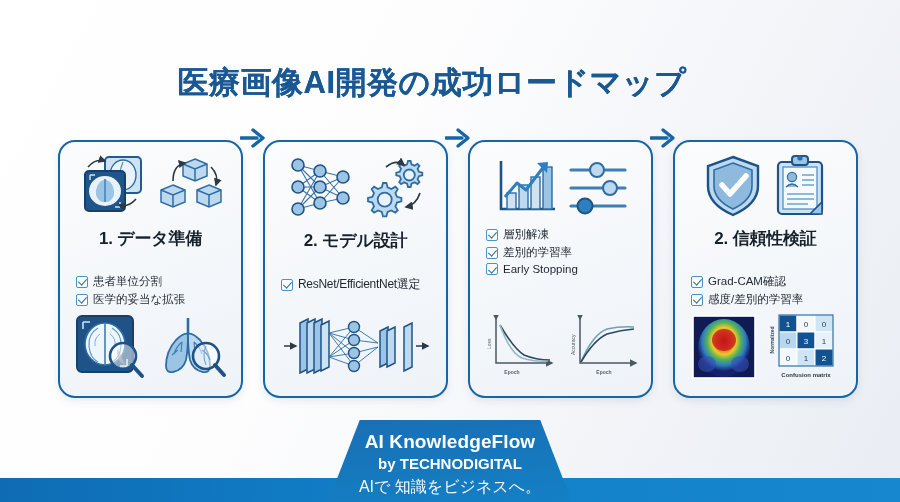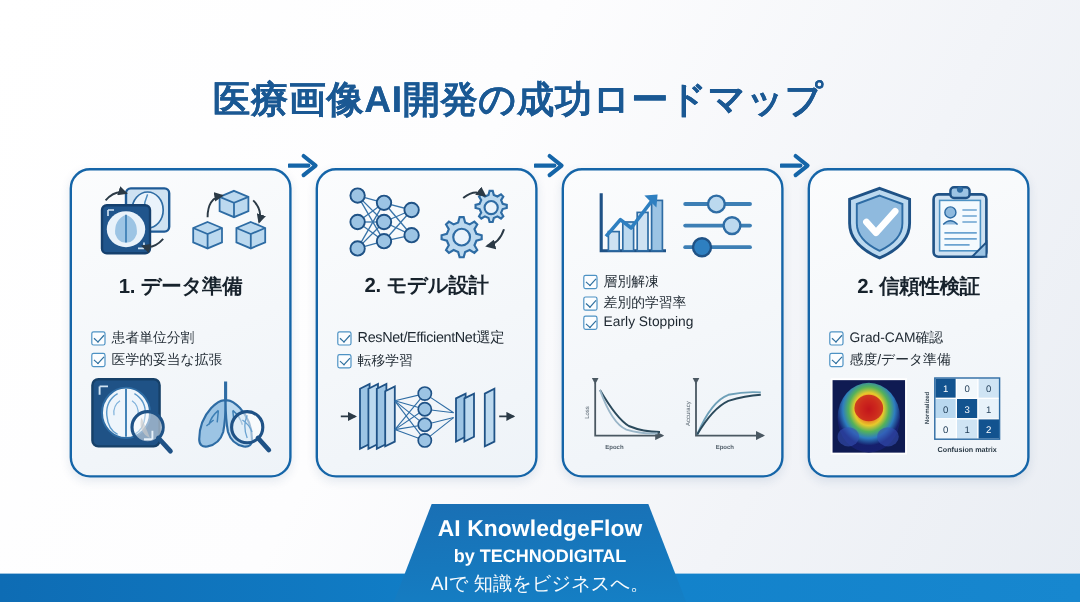--- a/index.html
+++ b/index.html
@@ -263,24 +263,20 @@
       </span>
     </div>
 
     <div class="card-title">2. モデル設計</div>
 
     <div class="checklist">
       <div class="check-item">
         <span class="chk"></span>
         <span class="check-label small">ResNet/EfficientNet選定</span>
       </div>
-      <div class="check-item">
-        <span class="chk"></span>
-        <span class="check-label">転移学習</span>
-      </div>
     </div>
 
     <div class="bottom-art">
       <span>
         <svg width="152" height="66" viewBox="0 0 152 66">
           <path d="M4 33 L16 33" stroke="#2b3a46" stroke-width="1.5" marker-end="url(#ar4)"></path>
           <g stroke="#1f5286" stroke-width="1.5">
             <path d="M20 10 L28 6 L28 56 L20 60 Z" fill="#9cc4e4"></path>
             <path d="M27 10 L35 6 L35 56 L27 60 Z" fill="#bcd9ef"></path>
             <path d="M34 10 L42 6 L42 56 L34 60 Z" fill="#9cc4e4"></path>
@@ -435,21 +431,21 @@
 
     <div class="card-title">2. 信頼性検証</div>
 
     <div class="checklist">
       <div class="check-item">
         <span class="chk"></span>
         <span class="check-label">Grad-CAM確認</span>
       </div>
       <div class="check-item">
         <span class="chk"></span>
-        <span class="check-label">感度/データ準備</span>
+        <span class="check-label">感度/差別的学習率</span>
       </div>
     </div>
 
     <div class="bottom-art">
       <span>
         <svg width="66" height="66" viewBox="0 0 66 66">
           <defs>
             <radialGradient id="hot" cx="50%" cy="38%" r="52%">
               <stop offset="0%" stop-color="#c4161c"></stop>
               <stop offset="26%" stop-color="#ef6a1e"></stop>

